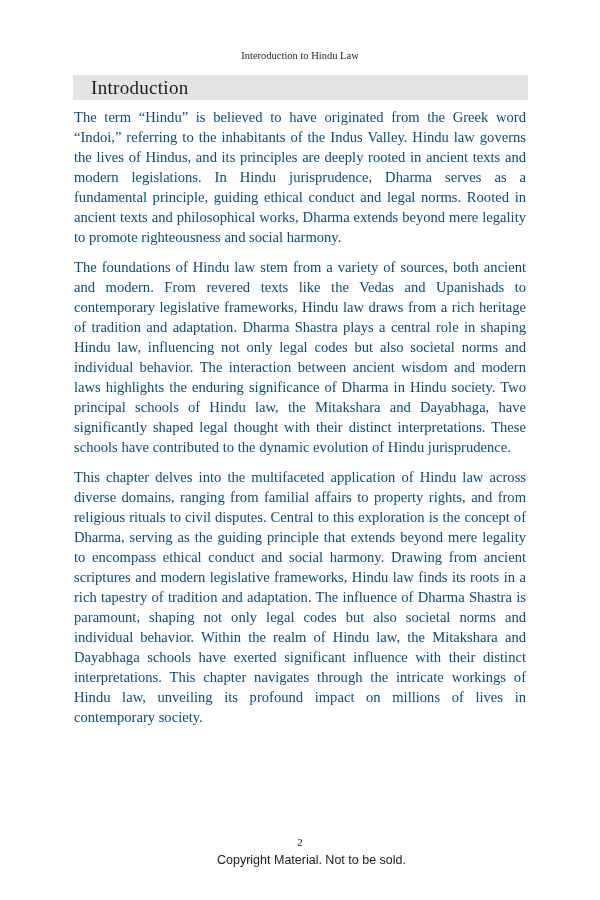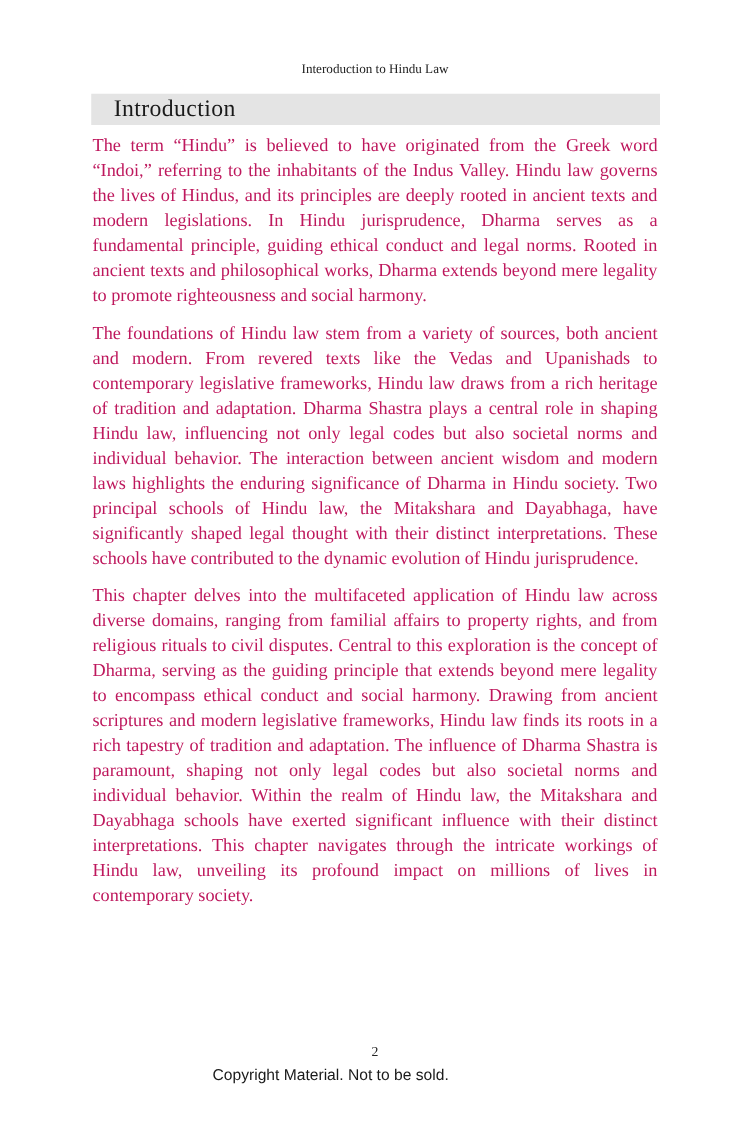--- a/index.html
+++ b/index.html
@@ -44,40 +44,41 @@
       width: 452px;
       top: 107px;
     }
     .body-text p {
       margin: 0 0 10px 0;
       font-size: 14.6px;
       line-height: 20px;
       text-align: justify;
       text-justify: inter-word;
       hyphens: none;
-      color: #be185d;
+      color: #0c4a6e;
     }
     .page-number {
       position: absolute;
       top: 836px;
       left: 0;
       width: 600px;
       text-align: center;
       font-size: 11px;
       color: #222;
     }
     .copyright {
       position: absolute;
       top: 853px;
       left: 0;
       width: 529px;
       text-align: center;
       font-family: "Liberation Sans", "DejaVu Sans", sans-serif;
       font-size: 12.5px;
       color: #1a1a1a;
+      padding-left: 47px;
     }
   </style>
 </head>
 <body>
 
 <div class="running-header">Interoduction to Hindu Law</div>
 
 <div class="section-heading">Introduction</div>
 
 <div class="body-text">

